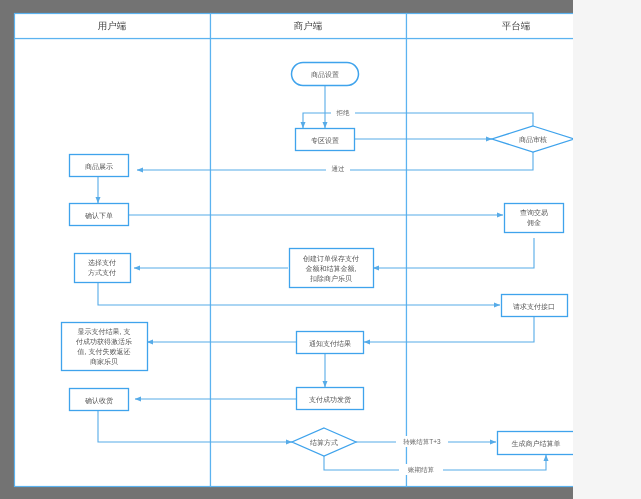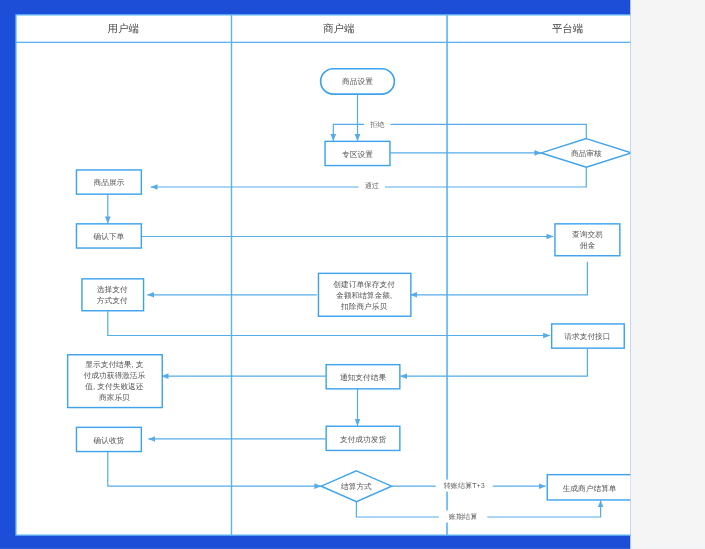--- a/index.html
+++ b/index.html
@@ -5,21 +5,21 @@
   html, body {
     margin: 0;
     padding: 0;
     background: #f5f5f5;
     font-family: "Liberation Sans", "DejaVu Sans", sans-serif;
   }
   #stage {
     position: relative;
     width: 573px;
     height: 499px;
-    background: #1d4ed8;
+    background: #737373;
     overflow: hidden;
   }
   svg#flow {
     position: absolute;
     left: 0;
     top: 0;
     width: 641px;
     height: 499px;
     display: block;
   }

